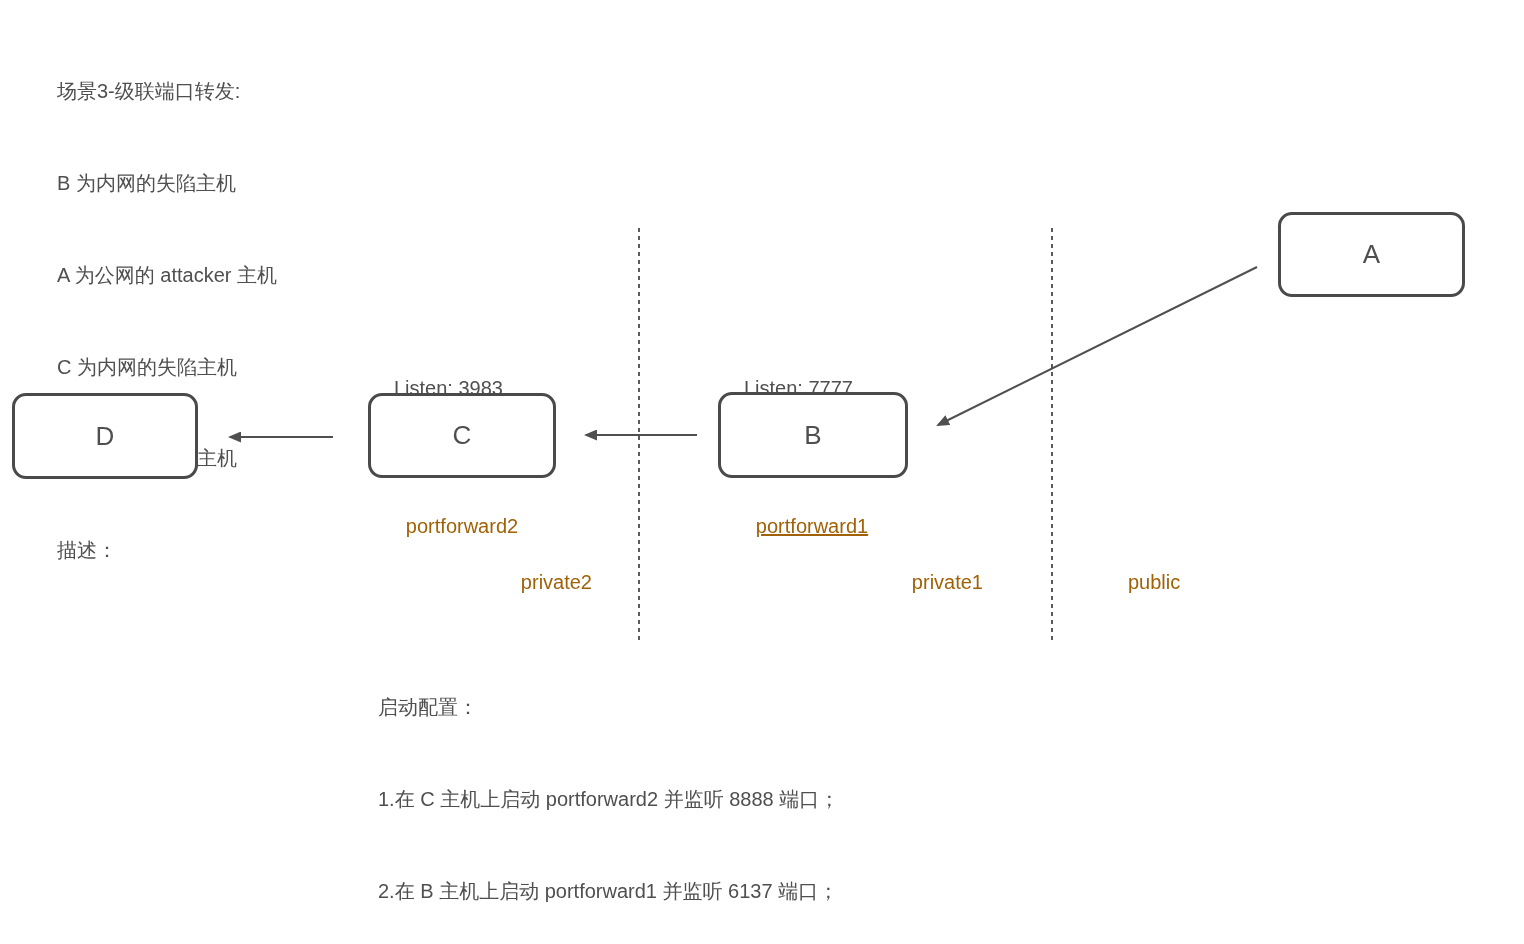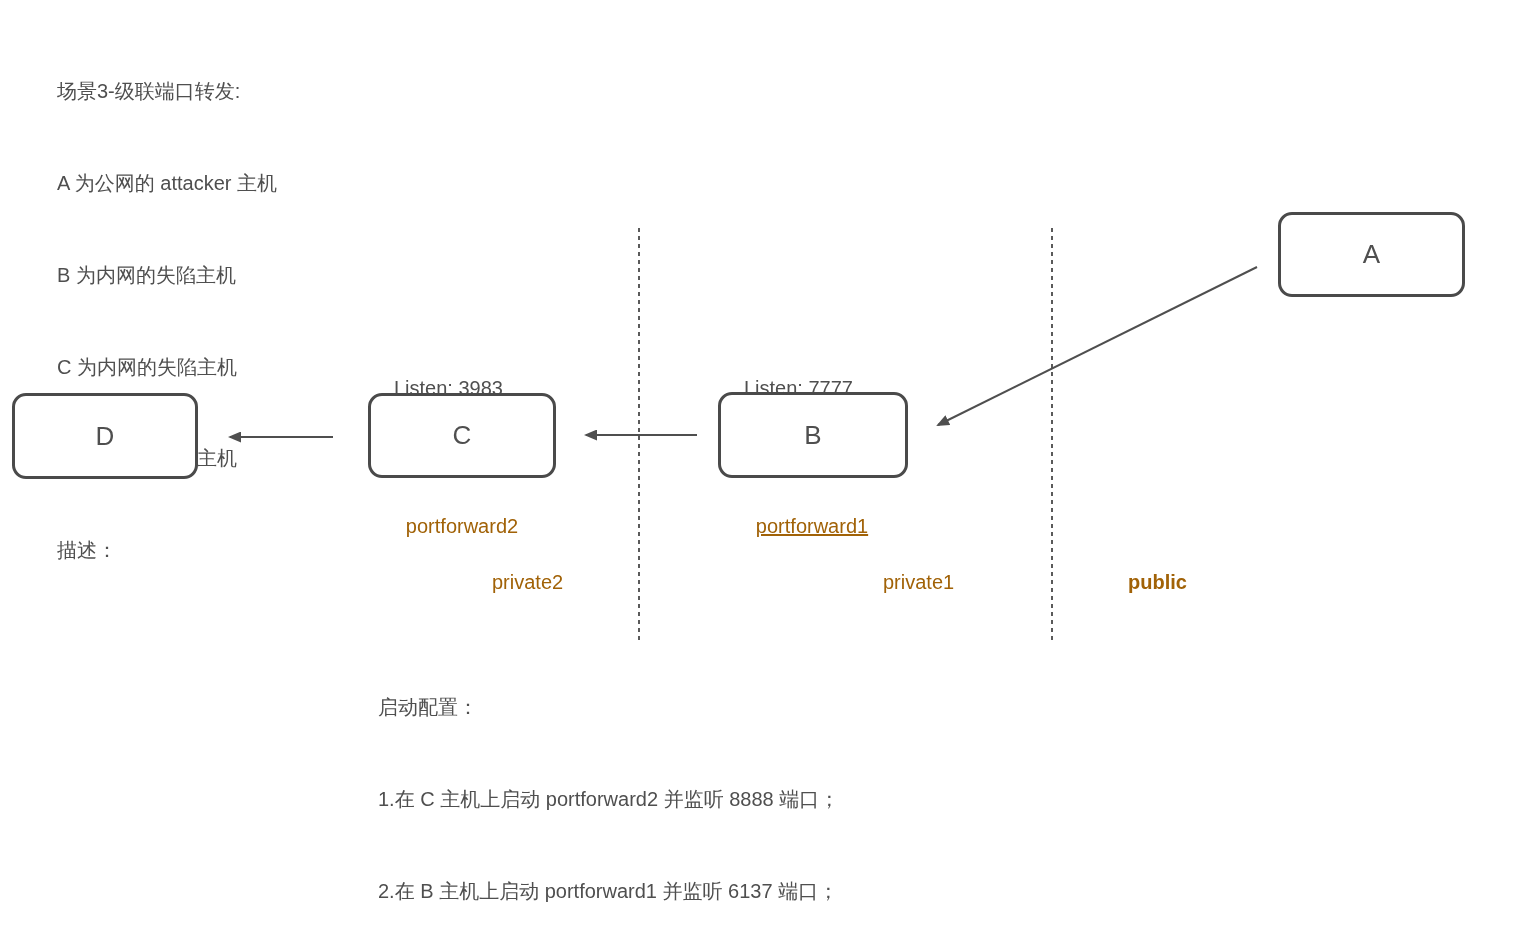--- a/index.html
+++ b/index.html
@@ -51,32 +51,32 @@
     color: #4f4f4f;
     white-space: pre;
   }
   .lbl {
     position: absolute;
     font-size: 20px;
     color: #a16207;
     white-space: pre;
   }
   .right-align {
-    text-align: left;
+    text-align: right;
   }
 </style>
 </head>
 <body>
 
 <div class="canvas">
 
   <div class="textblock" style="left:57px; top:15px;">
     <div>场景3-级联端口转发:</div>
+    <div>B 为内网的失陷主机</div>
     <div>A 为公网的 attacker 主机</div>
-    <div>B 为内网的失陷主机</div>
     <div>C 为内网的失陷主机</div>
     <div>D 为内网的目标主机</div>
     <div>描述：</div>
   </div>
 
   <svg class="svg-overlay" viewBox="0 0 1524 944" xmlns="http://www.w3.org/2000/svg">
     <defs>
       <marker id="arrowhead" markerWidth="13" markerHeight="11" refX="11" refY="5.5" orient="auto" markerUnits="userSpaceOnUse">
         <path d="M0,0 L13,5.5 L0,11 z" fill="#4f4f4f"></path>
       </marker>
@@ -114,21 +114,21 @@
   </div>
   <div class="node" style="left:12px; top:393px; width:180px; height:80px;">
     <span class="node-letter">D</span>
   </div>
 
   <div class="lbl" style="left:368px; top:515px; width:188px; text-align:center;">portforward2</div>
   <div class="lbl" style="left:718px; top:515px; width:188px; text-align:center;text-decoration:underline;">portforward1</div>
 
   <div class="lbl right-align" style="left:492px; top:571px; width:100px;">private2</div>
   <div class="lbl right-align" style="left:883px; top:571px; width:100px;">private1</div>
-  <div class="lbl" style="left:1128px; top:571px;font-weight:bold;">public</div>
+  <div class="lbl" style="left:1128px; top:571px;">public</div>
 
   <div class="textblock" style="left:378px; top:631px;">
     <div>启动配置：</div>
     <div>1.在 C 主机上启动 portforward2 并监听 8888 端口；</div>
     <div>2.在 B 主机上启动 portforward1 并监听 6137 端口；</div>
     
     
     
     
     

